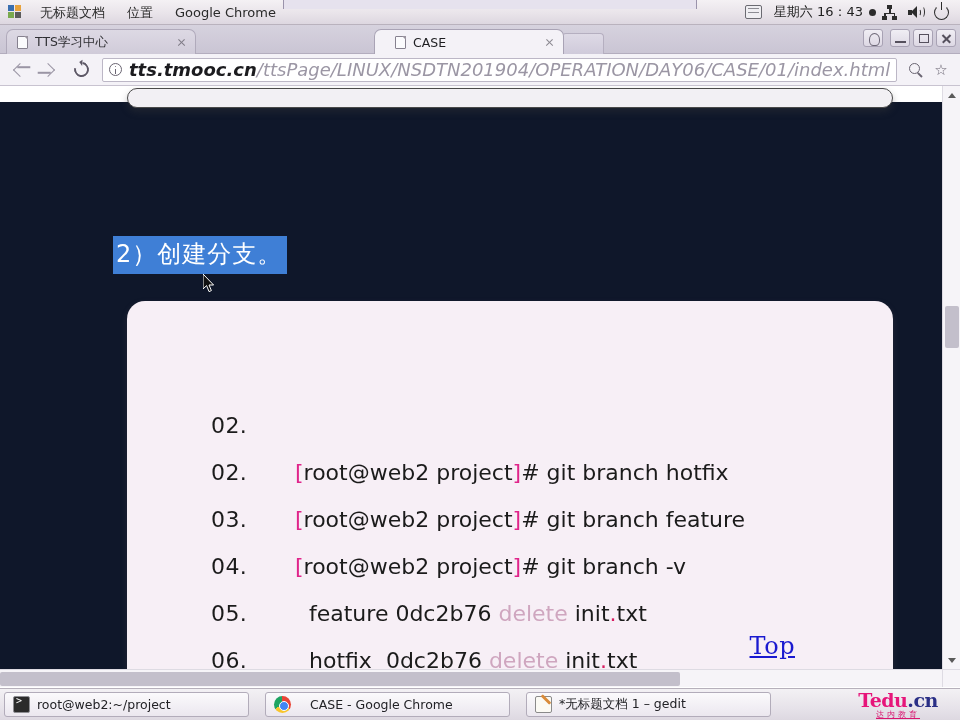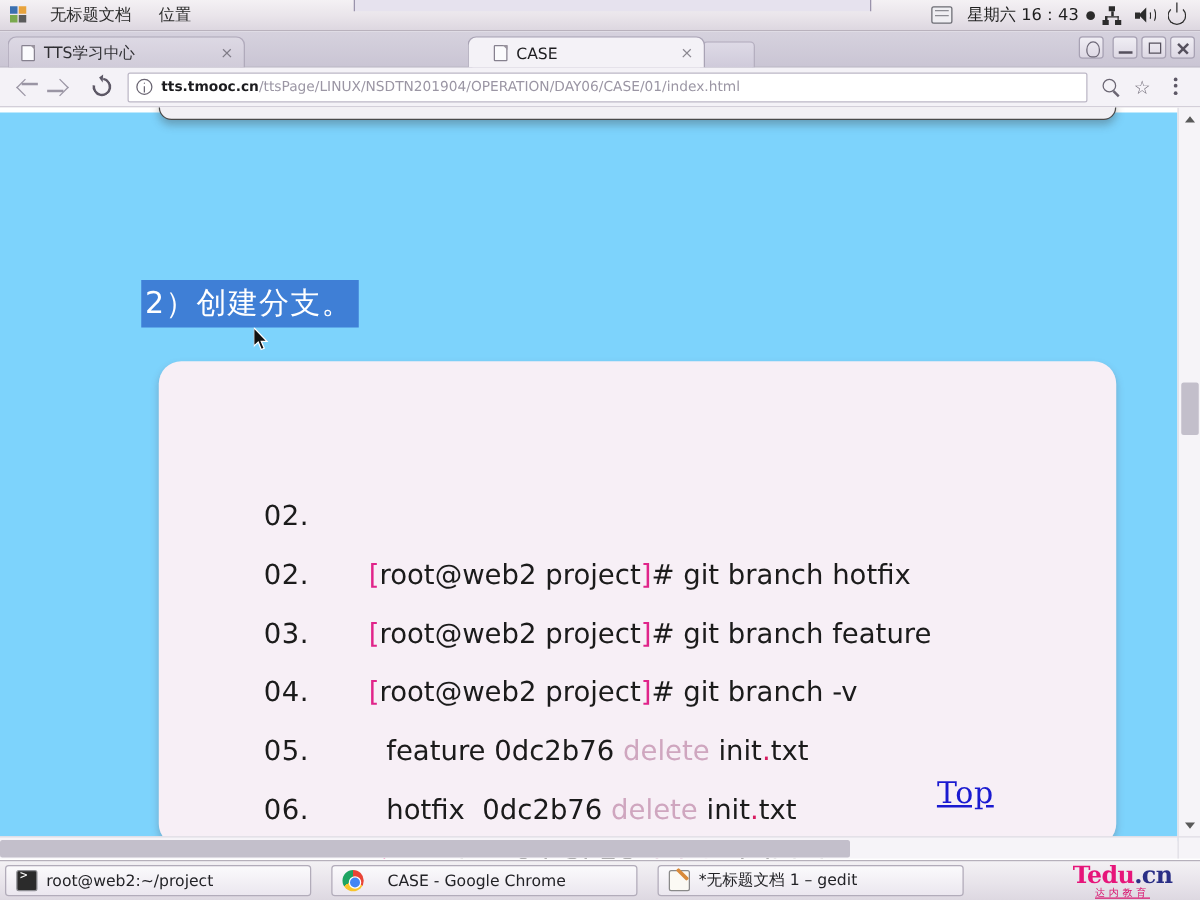--- a/index.html
+++ b/index.html
@@ -203,41 +203,41 @@
     position: relative; flex: none; margin-right: 7px;
   }
   .info-icon:before {
     content: ""; position: absolute; left: 4.6px; top: 1.8px;
     width: 1.6px; height: 1.6px; background: #6a6572; border-radius: 50%;
   }
   .info-icon:after {
     content: ""; position: absolute; left: 4.8px; top: 4.5px;
     width: 1.4px; height: 5px; background: #6a6572;
   }
-  #url-text { font-size: 11px; color: #9b96a4; white-space: nowrap; overflow: hidden; }
+  #url-text { font-size: 18px; color: #9b96a4; white-space: nowrap; overflow: hidden; font-style: italic; }
   #url-text b { color: #1c1c1f; font-weight: 700; }
   .tb-icon { width: 26px; height: 26px; position: relative; flex: none; }
   .mag { position: absolute; left: 6px; top: 6px; width: 11px; height: 11px;
          border: 1.6px solid #6a6572; border-radius: 50%; }
   .mag:after { content: ""; position: absolute; right: -4px; bottom: -3px;
                width: 6px; height: 1.7px; background: #6a6572; transform: rotate(45deg); }
   .star { position: absolute; left: 5px; top: 6px; font-size: 15px; color: #6a6572;
           line-height: 15px; }
   .dots { position: absolute; left: 11px; top: 5px; }
   .dots i { display: block; width: 3.2px; height: 3.2px; border-radius: 50%;
             background: #5d5866; margin-bottom: 2.6px; }
 
   
   #viewport {
     position: relative; width: 960px; height: 601px;
     background: #ffffff; overflow: hidden;
   }
   #page {
-    position: absolute; left: 0; top: 4px; width: 942px; height: 583px;
-    background: #7dd3fc;
+    position: absolute; left: 0; top: 16px; width: 942px; height: 583px;
+    background: #0f172a;
   }
   
   #clipped-box {
     position: absolute; left: 127px; top: -14px; width: 766px; height: 20px;
     background: #f2f0f4; border: 1px solid #4a4a4a; border-radius: 14px;
     box-shadow: 0 4px 7px rgba(60,60,60,.35);
   }
 
   #heading-top {
     position: absolute; left: 113px; top: 134px;
@@ -362,20 +362,21 @@
   <div id="top-panel">
     <div class="panel-left">
       <div class="panel-logo">
         <i></i>
           <i></i>
           <i></i>
           <i></i>
       </div>
       <div class="panel-item">无标题文档</div>
       <div class="panel-item">位置</div>
+      <div class="panel-item">Google Chrome</div>
     </div>
     <div class="panel-center-fill"></div>
     <div class="panel-right">
       <div class="panel-icon">
         <div class="ic-keyboard"></div>
       </div>
       <div class="panel-clock">星期六  16：43</div>
       <div class="panel-dot"></div>
       <div class="panel-icon">
         <div class="ic-net">

